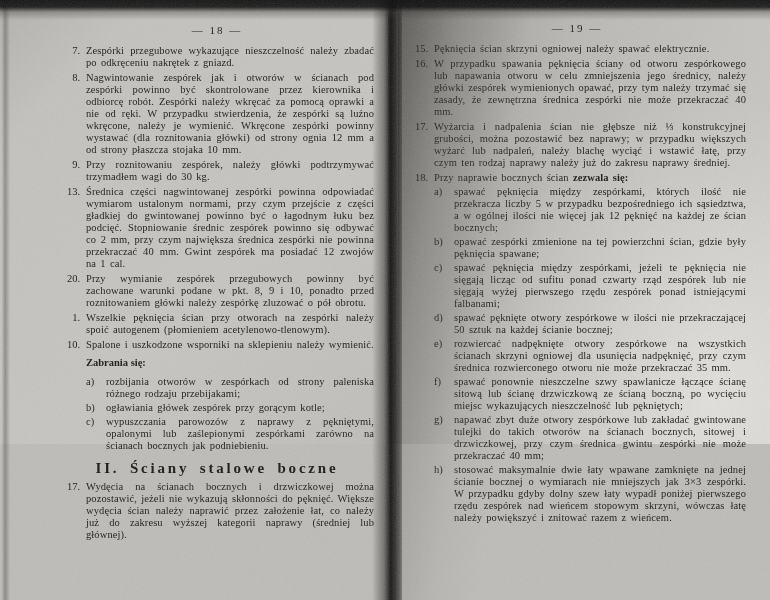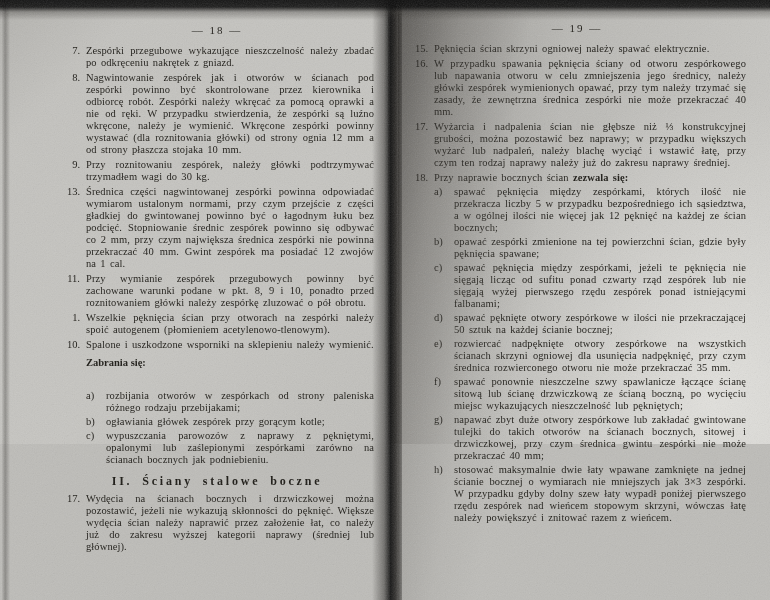--- a/index.html
+++ b/index.html
@@ -33,24 +33,24 @@
   .item{display:flex;margin-top:3px;}
   .num{flex:none;width:20px;text-align:right;padding-right:6px;font-size:10.5px;line-height:12px;}
   .txt{
     flex:1;text-align:justify;font-size:10.5px;line-height:12px;
     word-spacing:1.5px;letter-spacing:.1px;
   }
   .sub-list{margin-left:26px;}
   .sub{display:flex;margin-top:2px;}
   .marker{flex:none;width:15px;padding-right:5px;text-align:left;font-size:10.5px;line-height:12px;}
   .bold-head{
-    margin:6px 0 21px 26px;font-weight:bold;font-size:10.5px;line-height:12px;
+    margin:6px 0 7px 26px;font-weight:bold;font-size:10.5px;line-height:12px;
   }
   .section-head{
-    text-align:center;font-weight:bold;font-size:12px;
+    text-align:center;font-weight:bold;font-size:15px;
     letter-spacing:2.8px;word-spacing:4px;margin:8px 0 4px;
   }
   b{font-weight:bold;}
   
   .overlay{position:absolute;pointer-events:none;}
   .top-band{
     left:0;top:0;width:770px;height:22px;z-index:5;
     background:linear-gradient(to bottom,rgba(8,8,8,.95) 0,rgba(10,10,10,.9) 7px,rgba(50,48,45,.35) 12px,rgba(80,78,75,0) 20px);
   }
   .gutter-shadow{
@@ -85,21 +85,21 @@
     </div>
     <div class="item">
       <span class="num">9.</span>
       <span class="txt">Przy roznitowaniu zespórek, należy główki podtrzymywać trzymadłem wagi do 30 kg.</span>
     </div>
     <div class="item">
       <span class="num">13.</span>
       <span class="txt">Średnica części nagwintowanej zespórki powinna odpowiadać wymiarom ustalonym normami, przy czym przejście z części gładkiej do gwintowanej powinno być o łagodnym łuku bez podcięć. Stopniowanie średnic zespórek powinno się odbywać co 2 mm, przy czym największa średnica zespórki nie powinna przekraczać 40 mm. Gwint zespórek ma posiadać 12 zwojów na 1 cal.</span>
     </div>
     <div class="item">
-      <span class="num">11.</span>
+      <span class="num">20.</span>
       <span class="txt">Przy wymianie zespórek przegubowych powinny być zachowane warunki podane w pkt. 8, 9 i 10, ponadto przed roznitowaniem główki należy zespórkę zluzować o pół obrotu.</span>
     </div>
     <div class="item">
       <span class="num">1.</span>
       <span class="txt">Wszelkie pęknięcia ścian przy otworach na zespórki należy spoić autogenem (płomieniem acetylenowo-tlenowym).</span>
     </div>
     <div class="item">
       <span class="num">10.</span>
       <span class="txt">Spalone i uszkodzone wsporniki na sklepieniu należy wymienić.</span>
     </div>

